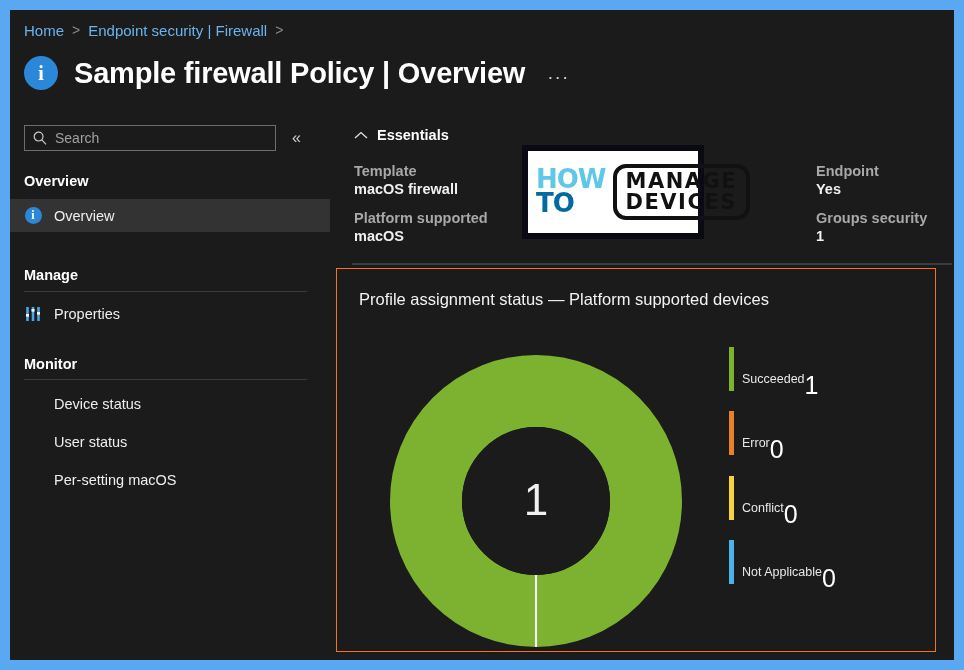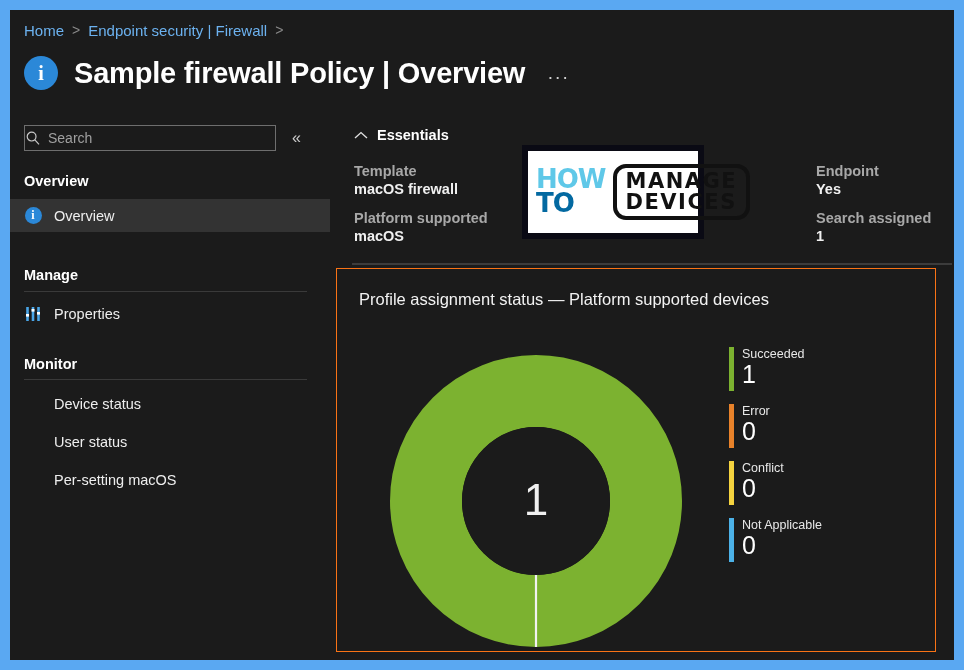--- a/index.html
+++ b/index.html
@@ -56,21 +56,21 @@
     width: 320px; height: 545px;
     background: #1b1b1b;
   }
   #search-row {
     position: absolute; left: 14px; top: 10px;
     display: flex; align-items: center;
   }
   #search-box {
     width: 252px; height: 26px;
     border: 1px solid #6e6e6e; background: #1b1b1b;
-    display: flex; align-items: center; 
+    display: flex; align-items: center; padding-left: 7px;
   }
   #search-icon { width: 16px; height: 16px; flex: 0 0 auto; }
   #search-input {
     border: 0; outline: 0; background: transparent;
     color: #c8c8c8; font-size: 14px;
     font-family: "Liberation Sans", sans-serif;
     margin-left: 7px; width: 200px;
   }
   #search-input::placeholder { color: #a0a0a0; }
   #collapse-btn {
@@ -186,21 +186,21 @@
   #legend {
     position: absolute; left: 392px; top: 78px;
     width: 190px;
   }
   .legend-item {
     display: flex; margin-bottom: 13px;
   }
   .legend-bar {
     width: 5px; height: 44px; flex: 0 0 auto; margin-right: 8px;
   }
-  .legend-txt { display: flex; flex-direction: column; }
+  .legend-txt { display: flex; flex-direction: row; margin-top: 25px; }
   .legend-label { font-size: 12.5px; color: #e8e8e8; line-height: 1.15; }
   .legend-value { font-size: 25px; color: #ffffff; line-height: 1.05; }
 </style>
 </head>
 <body>
 
 <div id="frame">
 
   <div id="breadcrumb">
     <span class="crumb">Home</span>
@@ -280,21 +280,21 @@
     <div class="ess-col" style="left:12px; top:48px;">
       <div class="ess-key">Template</div>
       <div class="ess-val">macOS firewall</div>
       <div class="ess-key">Platform supported</div>
       <div class="ess-val">macOS</div>
     </div>
 
     <div class="ess-col" style="left:474px; top:48px;">
       <div class="ess-key">Endpoint</div>
       <div class="ess-val">Yes</div>
-      <div class="ess-key">Search assigned</div>
+      <div class="ess-key">Groups security</div>
       <div class="ess-val">1</div>
     </div>
 
     <div id="logo">
       <div id="logo-inner">
         <div id="logo-howto">
           <span class="l1">HOW</span>
           <span class="l2">TO</span>
         </div>
         <div id="logo-phone">

